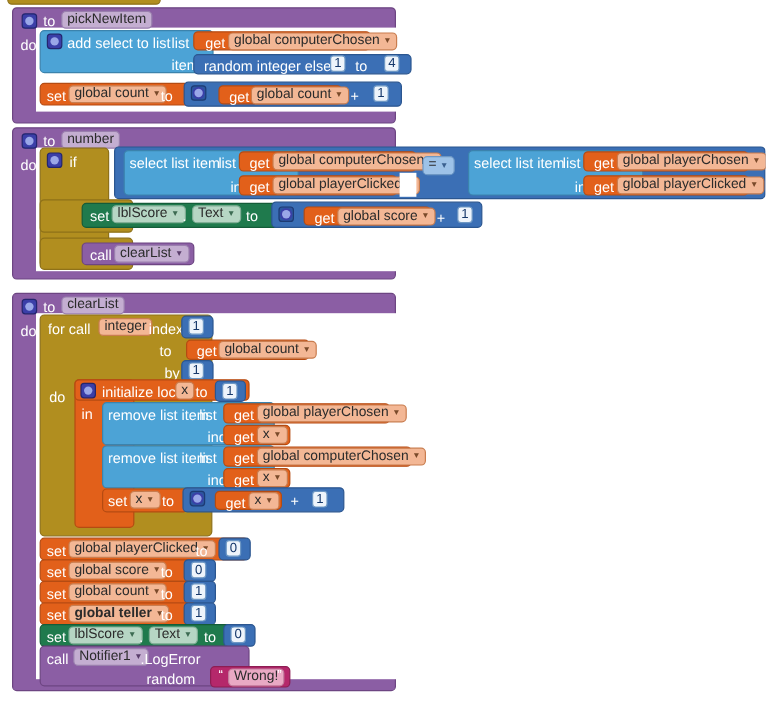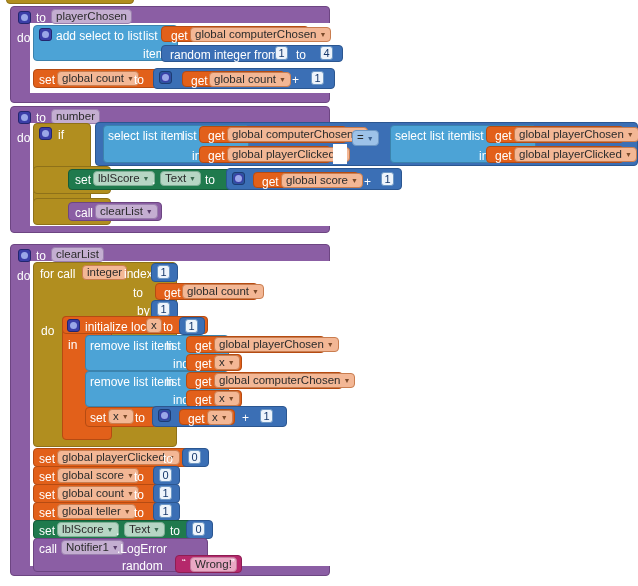--- a/index.html
+++ b/index.html
@@ -112,38 +112,38 @@
 
   <div class="blk ctrl" style="left:6px; top:-6px; width:128px; height:10px;"></div>
 
   <div class="blk proc" style="left:10px; top:6px; width:320px; height:97px;">
   </div>
 
   <div style="position:absolute; left:30px; top:23px; width:302px; height:70px; background:#ffffff;"></div>
 
   <div class="gear" style="left:18px; top:11px;"></div>
   <div class="lbl" style="left:36px; top:12px;">to</div>
-  <div class="pill purple" style="left:51px; top:9px;">playerChosen</div>
+  <div class="pill purple" style="left:51px; top:9px;">pickNewItem</div>
   <div class="lbl" style="left:17px; top:32px;">do</div>
 
   <div class="blk list" style="left:33px; top:25px; width:145px; height:36px;"></div>
   <div class="gear" style="left:39px; top:28px;"></div>
   <div class="lbl" style="left:56px; top:30px;">add select to list</div>
   <div class="lbl" style="left:143px; top:30px;">list</div>
   <div class="lbl" style="left:143px; top:48px;">item</div>
 
   <div class="blk varget" style="left:161px; top:26px; width:148px; height:16px;"></div>
   <div class="lbl" style="left:171px; top:30px;">get</div>
   <div class="pill orange" style="left:190px; top:27px;">
     <span>global computerChosen</span>
       <span class="caret">▼</span>
   </div>
 
   <div class="blk math" style="left:161px; top:45px; width:182px; height:17px;"></div>
-  <div class="lbl" style="left:170px; top:49px;">random integer from</div>
+  <div class="lbl" style="left:170px; top:49px;">random integer else</div>
   <div class="num" style="left:275px; top:46px;">1</div>
   <div class="lbl" style="left:296px; top:49px;">to</div>
   <div class="num" style="left:320px; top:46px;">4</div>
 
   <div class="blk varset" style="left:33px; top:69px; width:125px; height:19px;"></div>
   <div class="lbl" style="left:39px; top:74px;">set</div>
   <div class="pill orange" style="left:57px; top:71px;">
     <span>global count</span>
       <span class="caret">▼</span>
   </div>
@@ -371,21 +371,21 @@
   <div class="pill orange" style="left:57px; top:486px;">
     <span>global count</span>
       <span class="caret">▼</span>
   </div>
   <div class="lbl" style="left:134px; top:489px;">to</div>
   <div class="blk math" style="left:153px; top:484px; width:27px; height:19px;"></div>
   <div class="num" style="left:159px; top:486px;">1</div>
 
   <div class="blk varset" style="left:33px; top:502px; width:131px; height:19px;"></div>
   <div class="lbl" style="left:39px; top:507px;">set</div>
-  <div class="pill orange" style="left:57px; top:504px;">
+  <div class="pill orange" style="left:57px; top:504px;font-weight:bold;">
     <span>global teller</span>
       <span class="caret">▼</span>
   </div>
   <div class="lbl" style="left:134px; top:507px;">to</div>
   <div class="blk math" style="left:153px; top:502px; width:27px; height:19px;"></div>
   <div class="num" style="left:159px; top:504px;">1</div>
 
   <div class="blk green" style="left:33px; top:520px; width:170px; height:19px;"></div>
   <div class="lbl" style="left:39px; top:525px;">set</div>
   <div class="pill green" style="left:57px; top:522px;">

